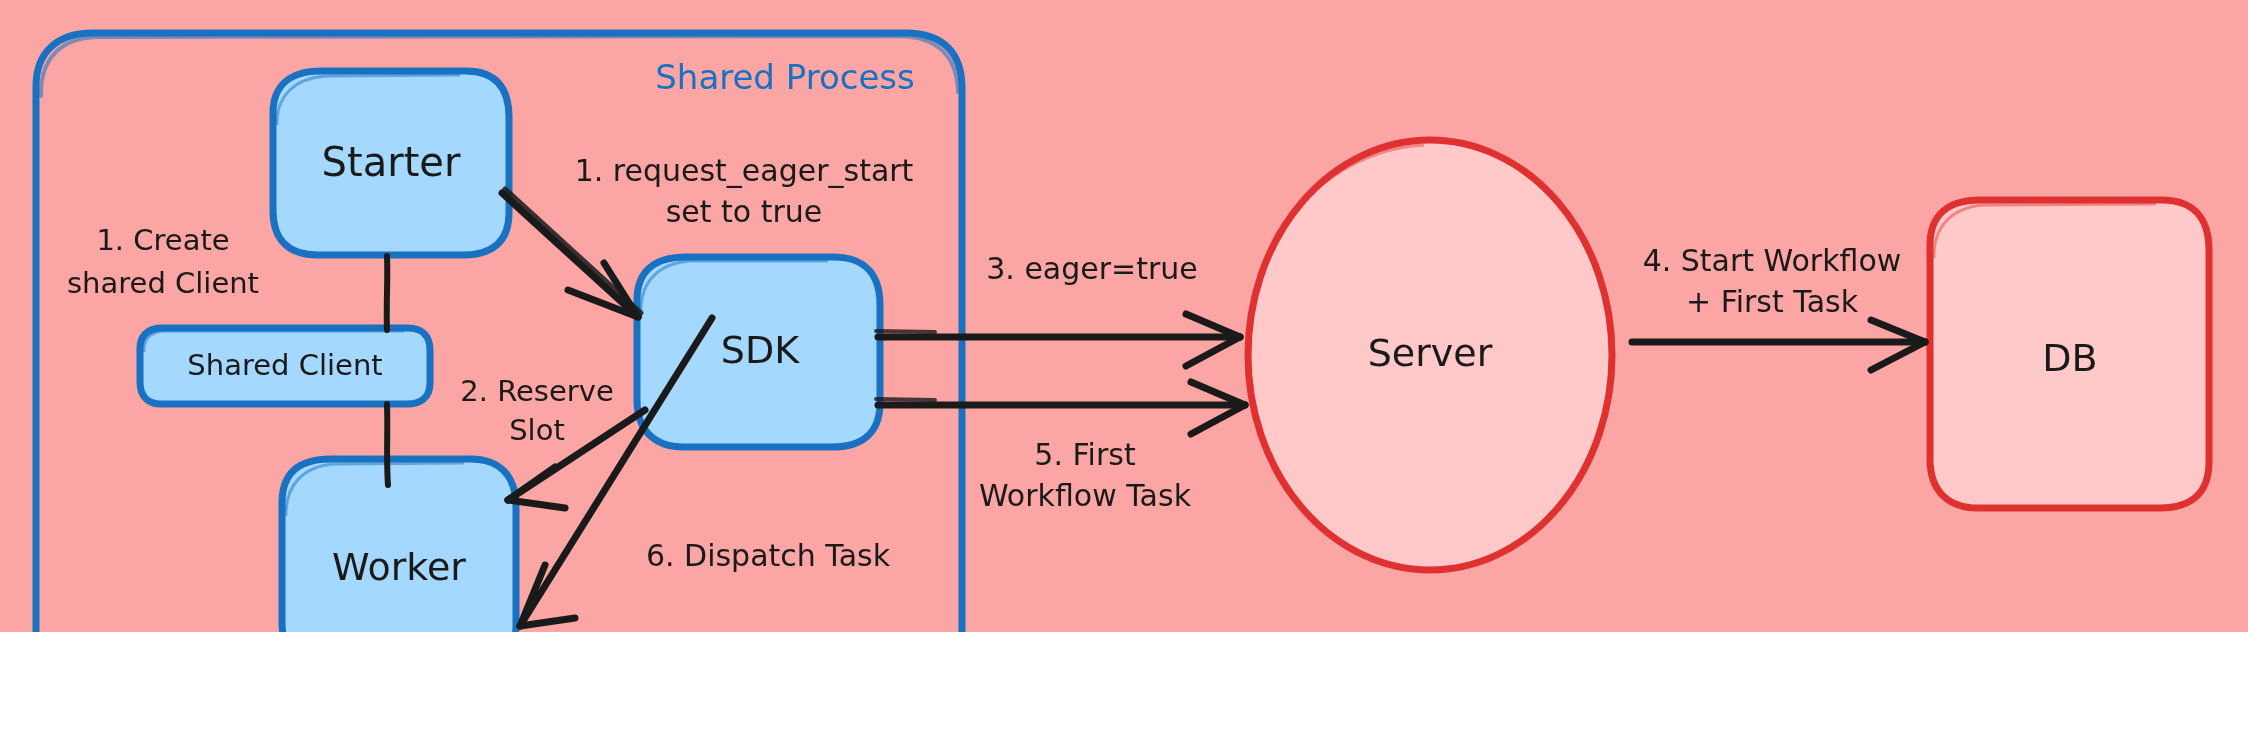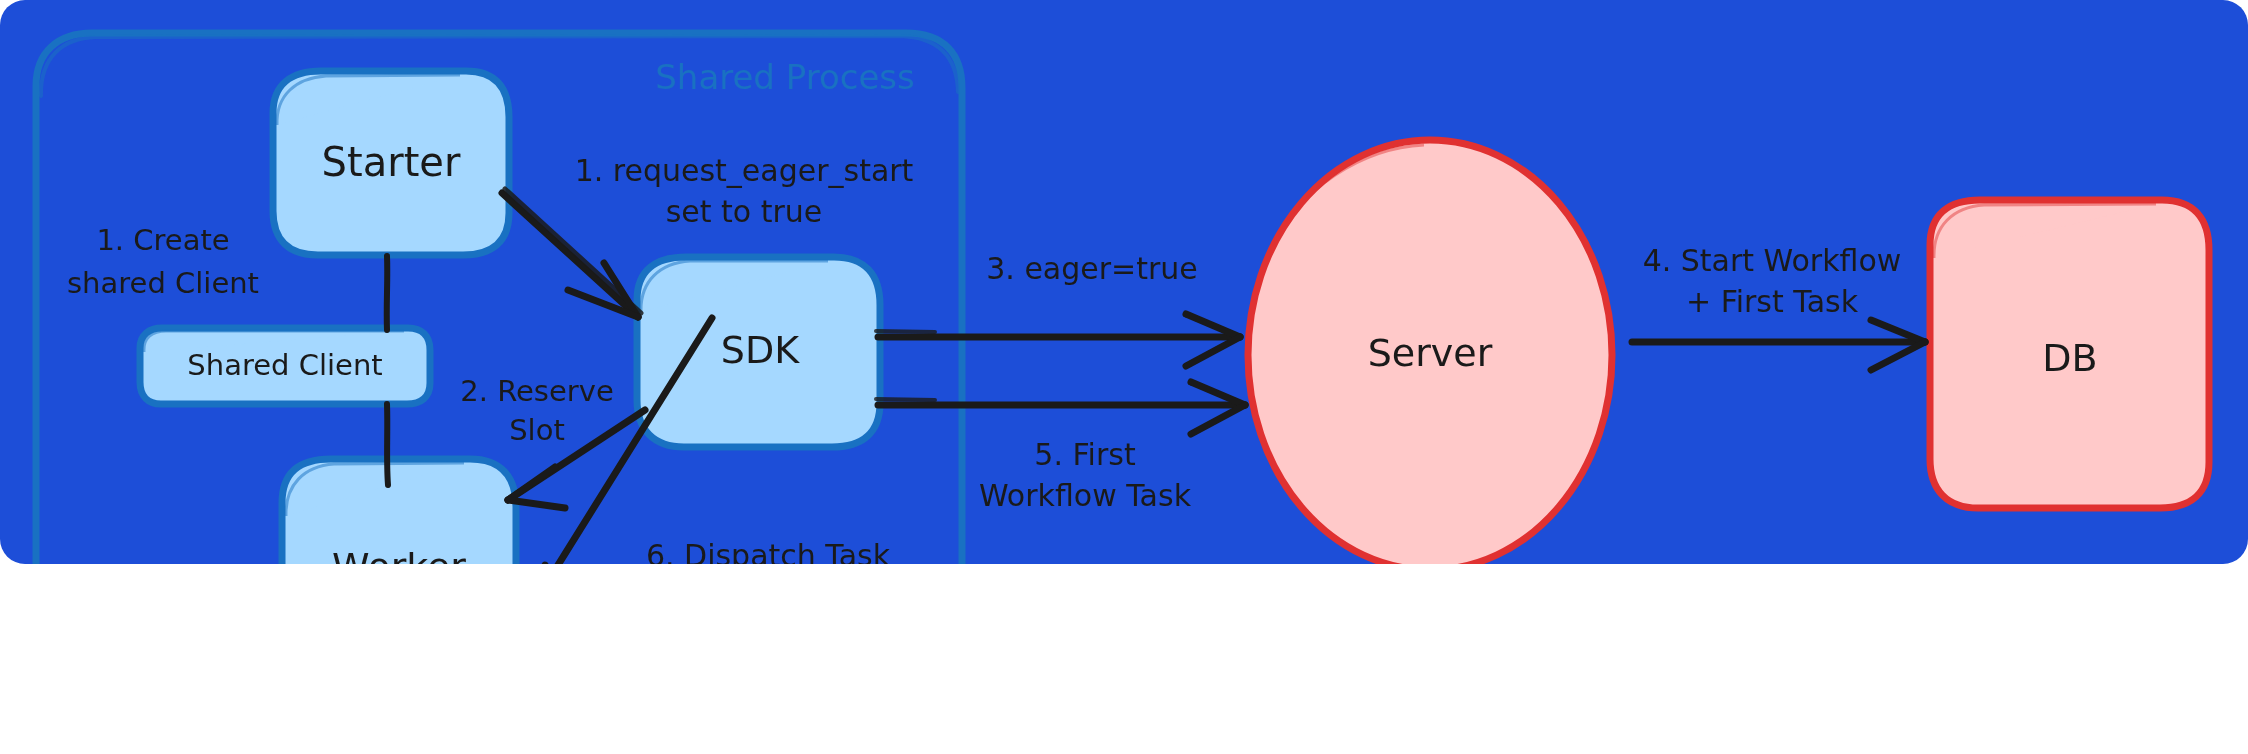--- a/index.html
+++ b/index.html
@@ -7,24 +7,23 @@
     margin: 0;
     padding: 0;
     background: #ffffff;
   }
   body {
     font-family: "DejaVu Sans", sans-serif;
   }
   #canvas {
     position: relative;
     width: 2248px;
-    height: 564px;
-    background: #1d4ed8;
+    height: 632px;
+    background: #fca5a5;
     overflow: hidden;
-    border-radius: 25px;
   }
   #canvas svg.layer {
     position: absolute;
     left: 0;
     top: 0;
     width: 2248px;
     height: 754px;
   }
   .node-label {
     font-family: "DejaVu Sans", sans-serif;

